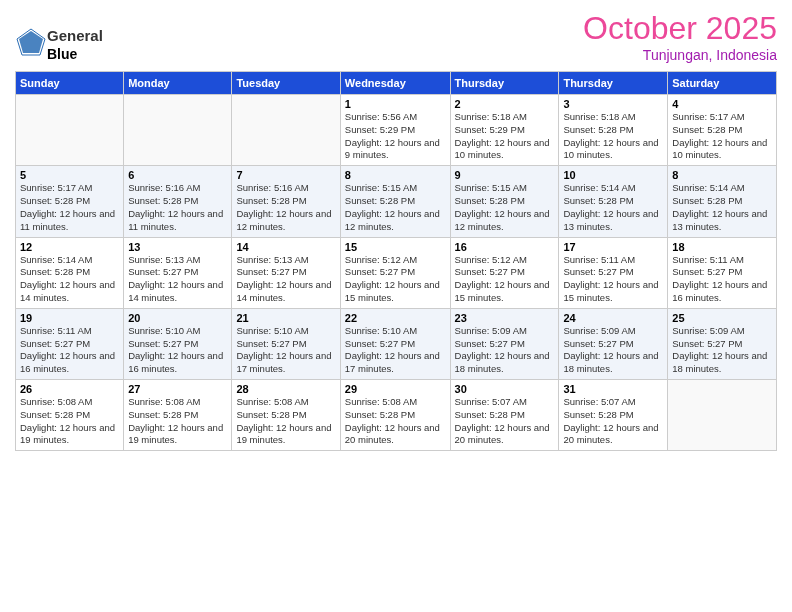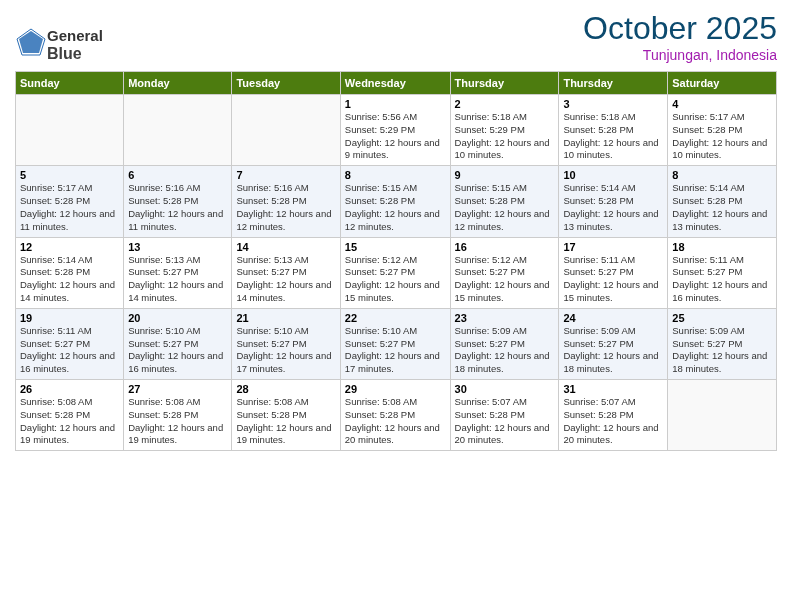--- a/index.html
+++ b/index.html
@@ -24,33 +24,33 @@
     .logo {
       display: flex;
       align-items: center;
     }
     .title-section {
       text-align: right;
     }
     .month-title {
       font-size: 32px;
       font-weight: normal;
-      color: #0c4a6e;
+      color: #ec4899;
     }
     .location {
       font-size: 14px;
       color: #a21caf;
     }
     .calendar {
       width: 100%;
       border-collapse: collapse;
       font-size: 10px;
     }
     .calendar th {
-      background-color: #4d7c0f;
+      background-color: #1d4ed8;
       color: white;
       padding: 5px 4px;
       text-align: left;
       font-size: 11px;
       border: 1px solid #ccc;
     }
     .calendar td {
       border: 1px solid #ccc;
       padding: 3px 4px;
       vertical-align: top;
@@ -86,21 +86,21 @@
   <div class="header">
     <div class="logo">
       <div>
         <svg width="32" height="32" viewBox="0 0 32 32">
           <polygon points="16,4 28,12 24,26 8,26 4,12" fill="#2a6db5" opacity="0.85"></polygon>
           <polygon points="16,2 30,12 25,28 7,28 2,12" fill="none" stroke="#2a6db5" stroke-width="1"></polygon>
         </svg>
       </div>
       <div>
         <span style="font-size:15px;font-weight:bold;color:#333;">General</span><br>
-        <span style="font-size:16px;font-weight:bold;color:#404040;">Blue</span>
+        <span style="font-size:14px;font-weight:bold;color:#000000;">Blue</span>
       </div>
     </div>
     <div class="title-section">
       <div class="month-title">October 2025</div>
       <div class="location">Tunjungan, Indonesia</div>
     </div>
   </div>
 
   <table class="calendar">
     <thead>

